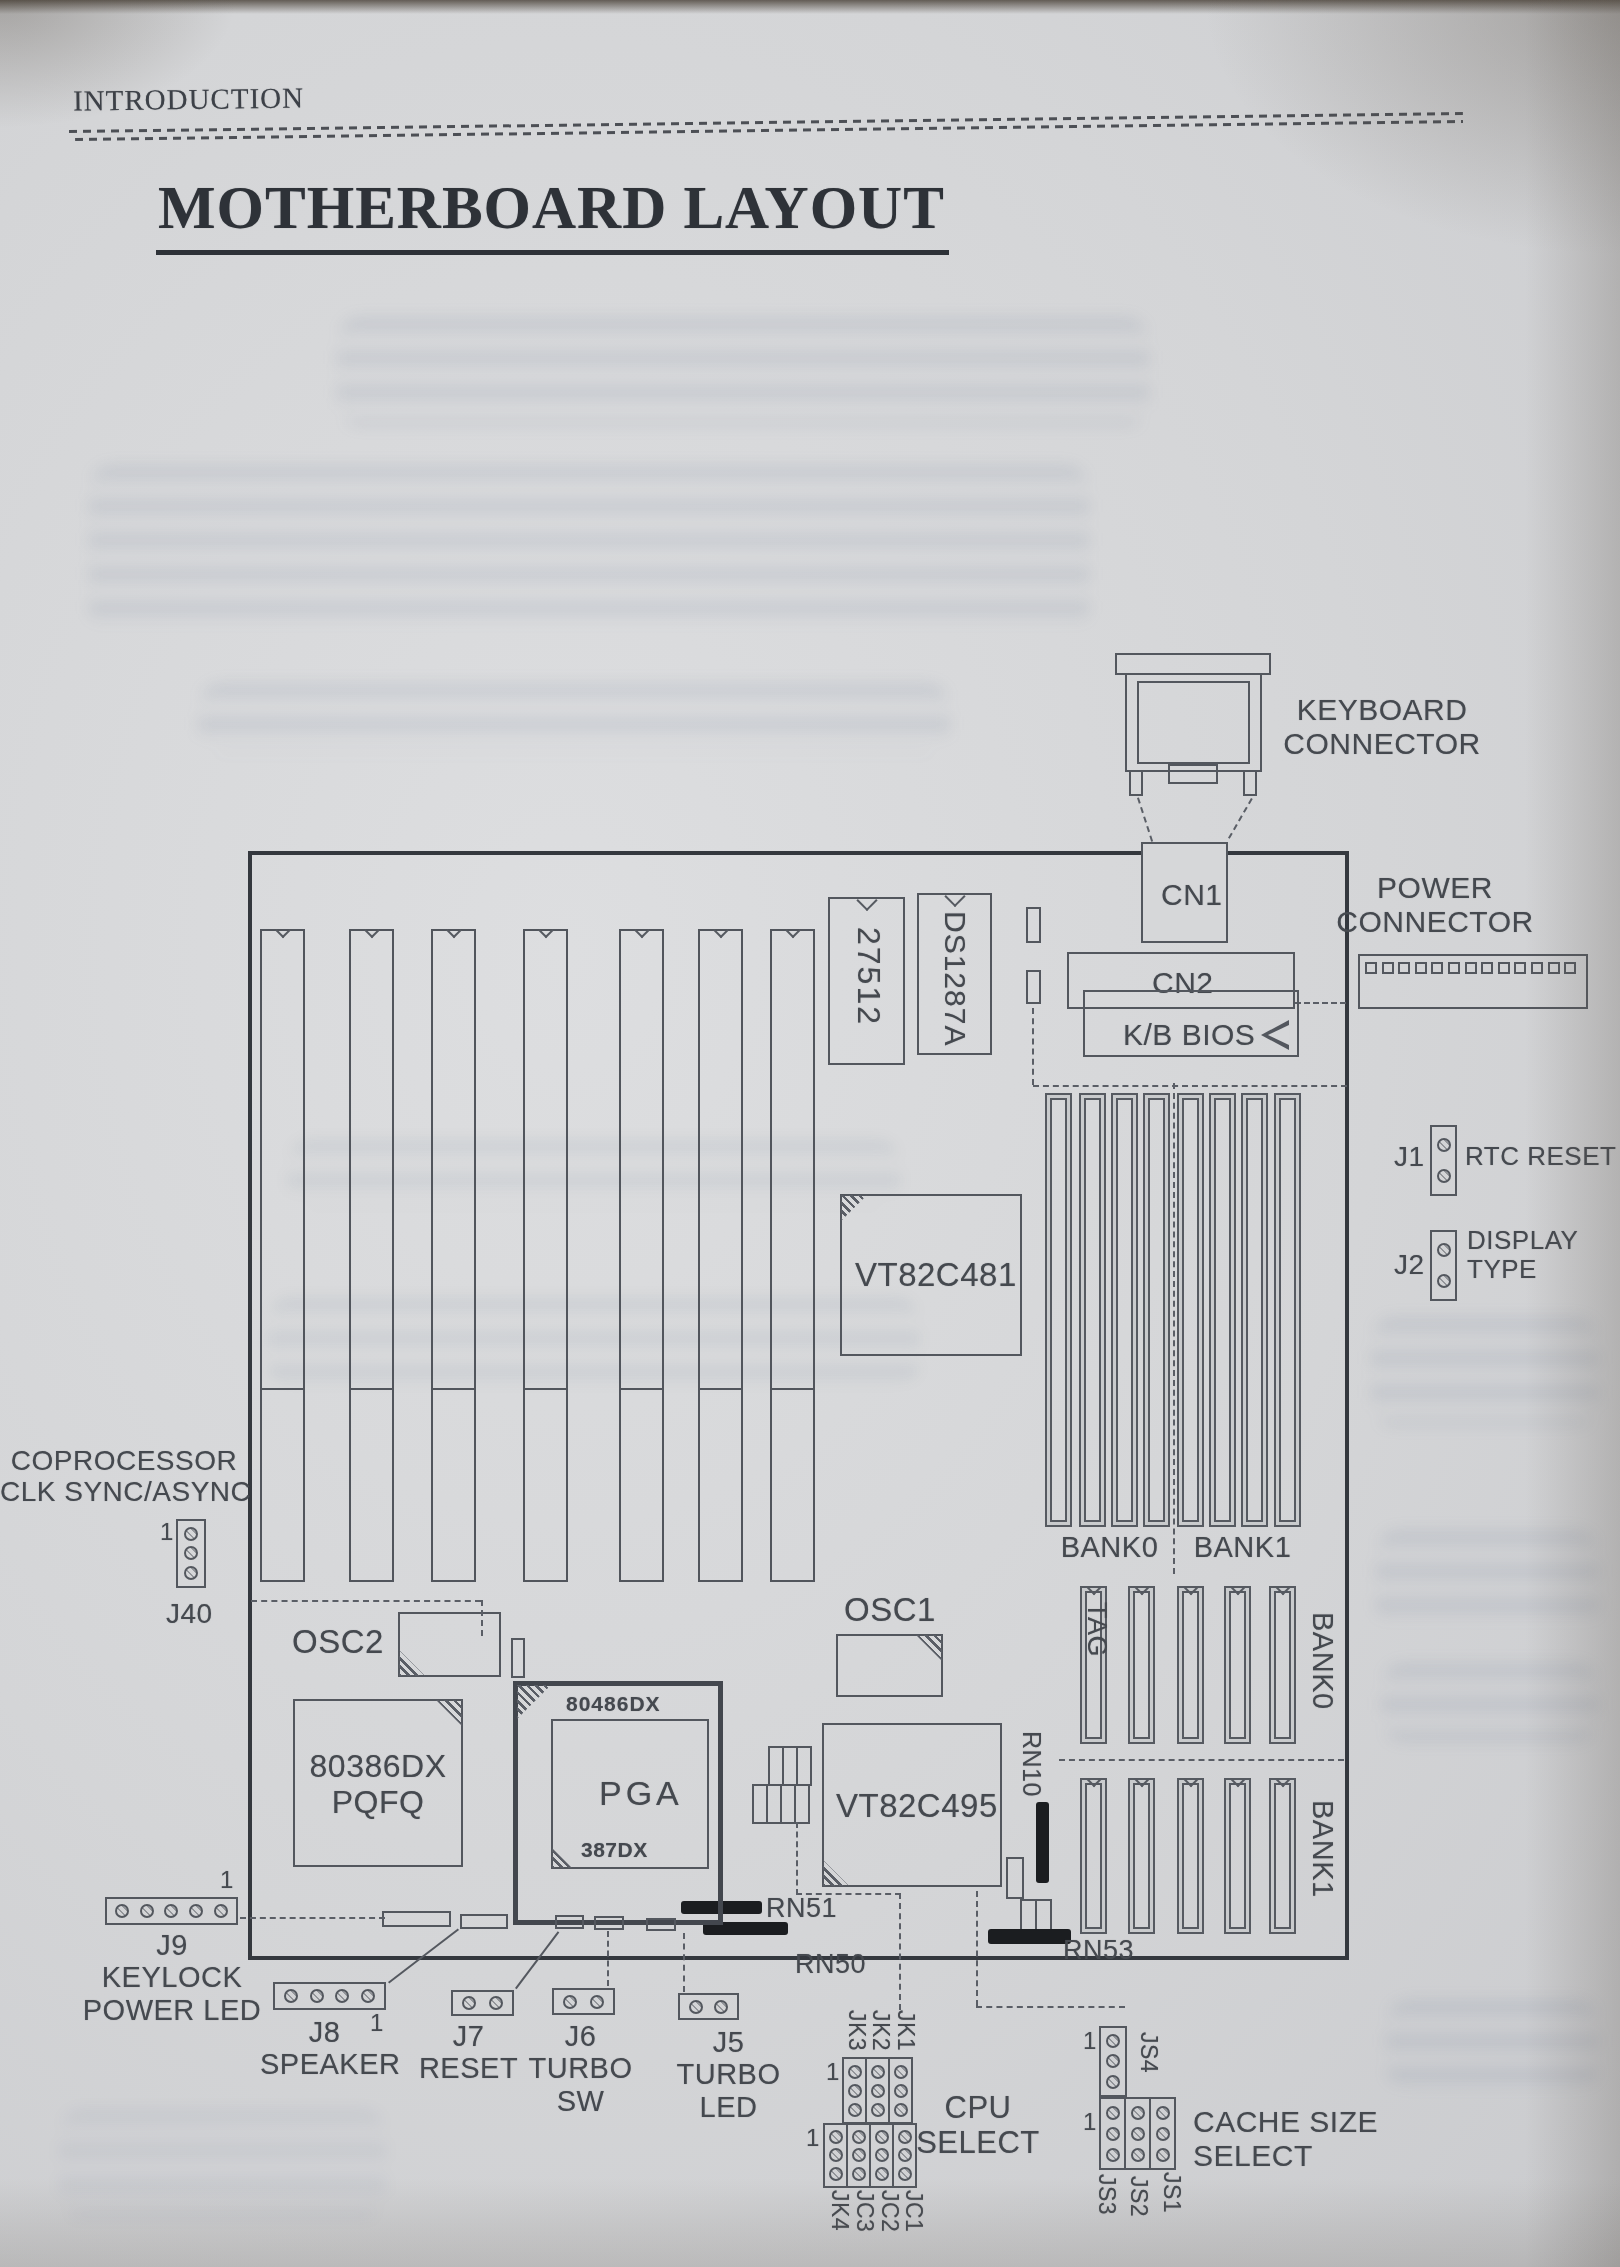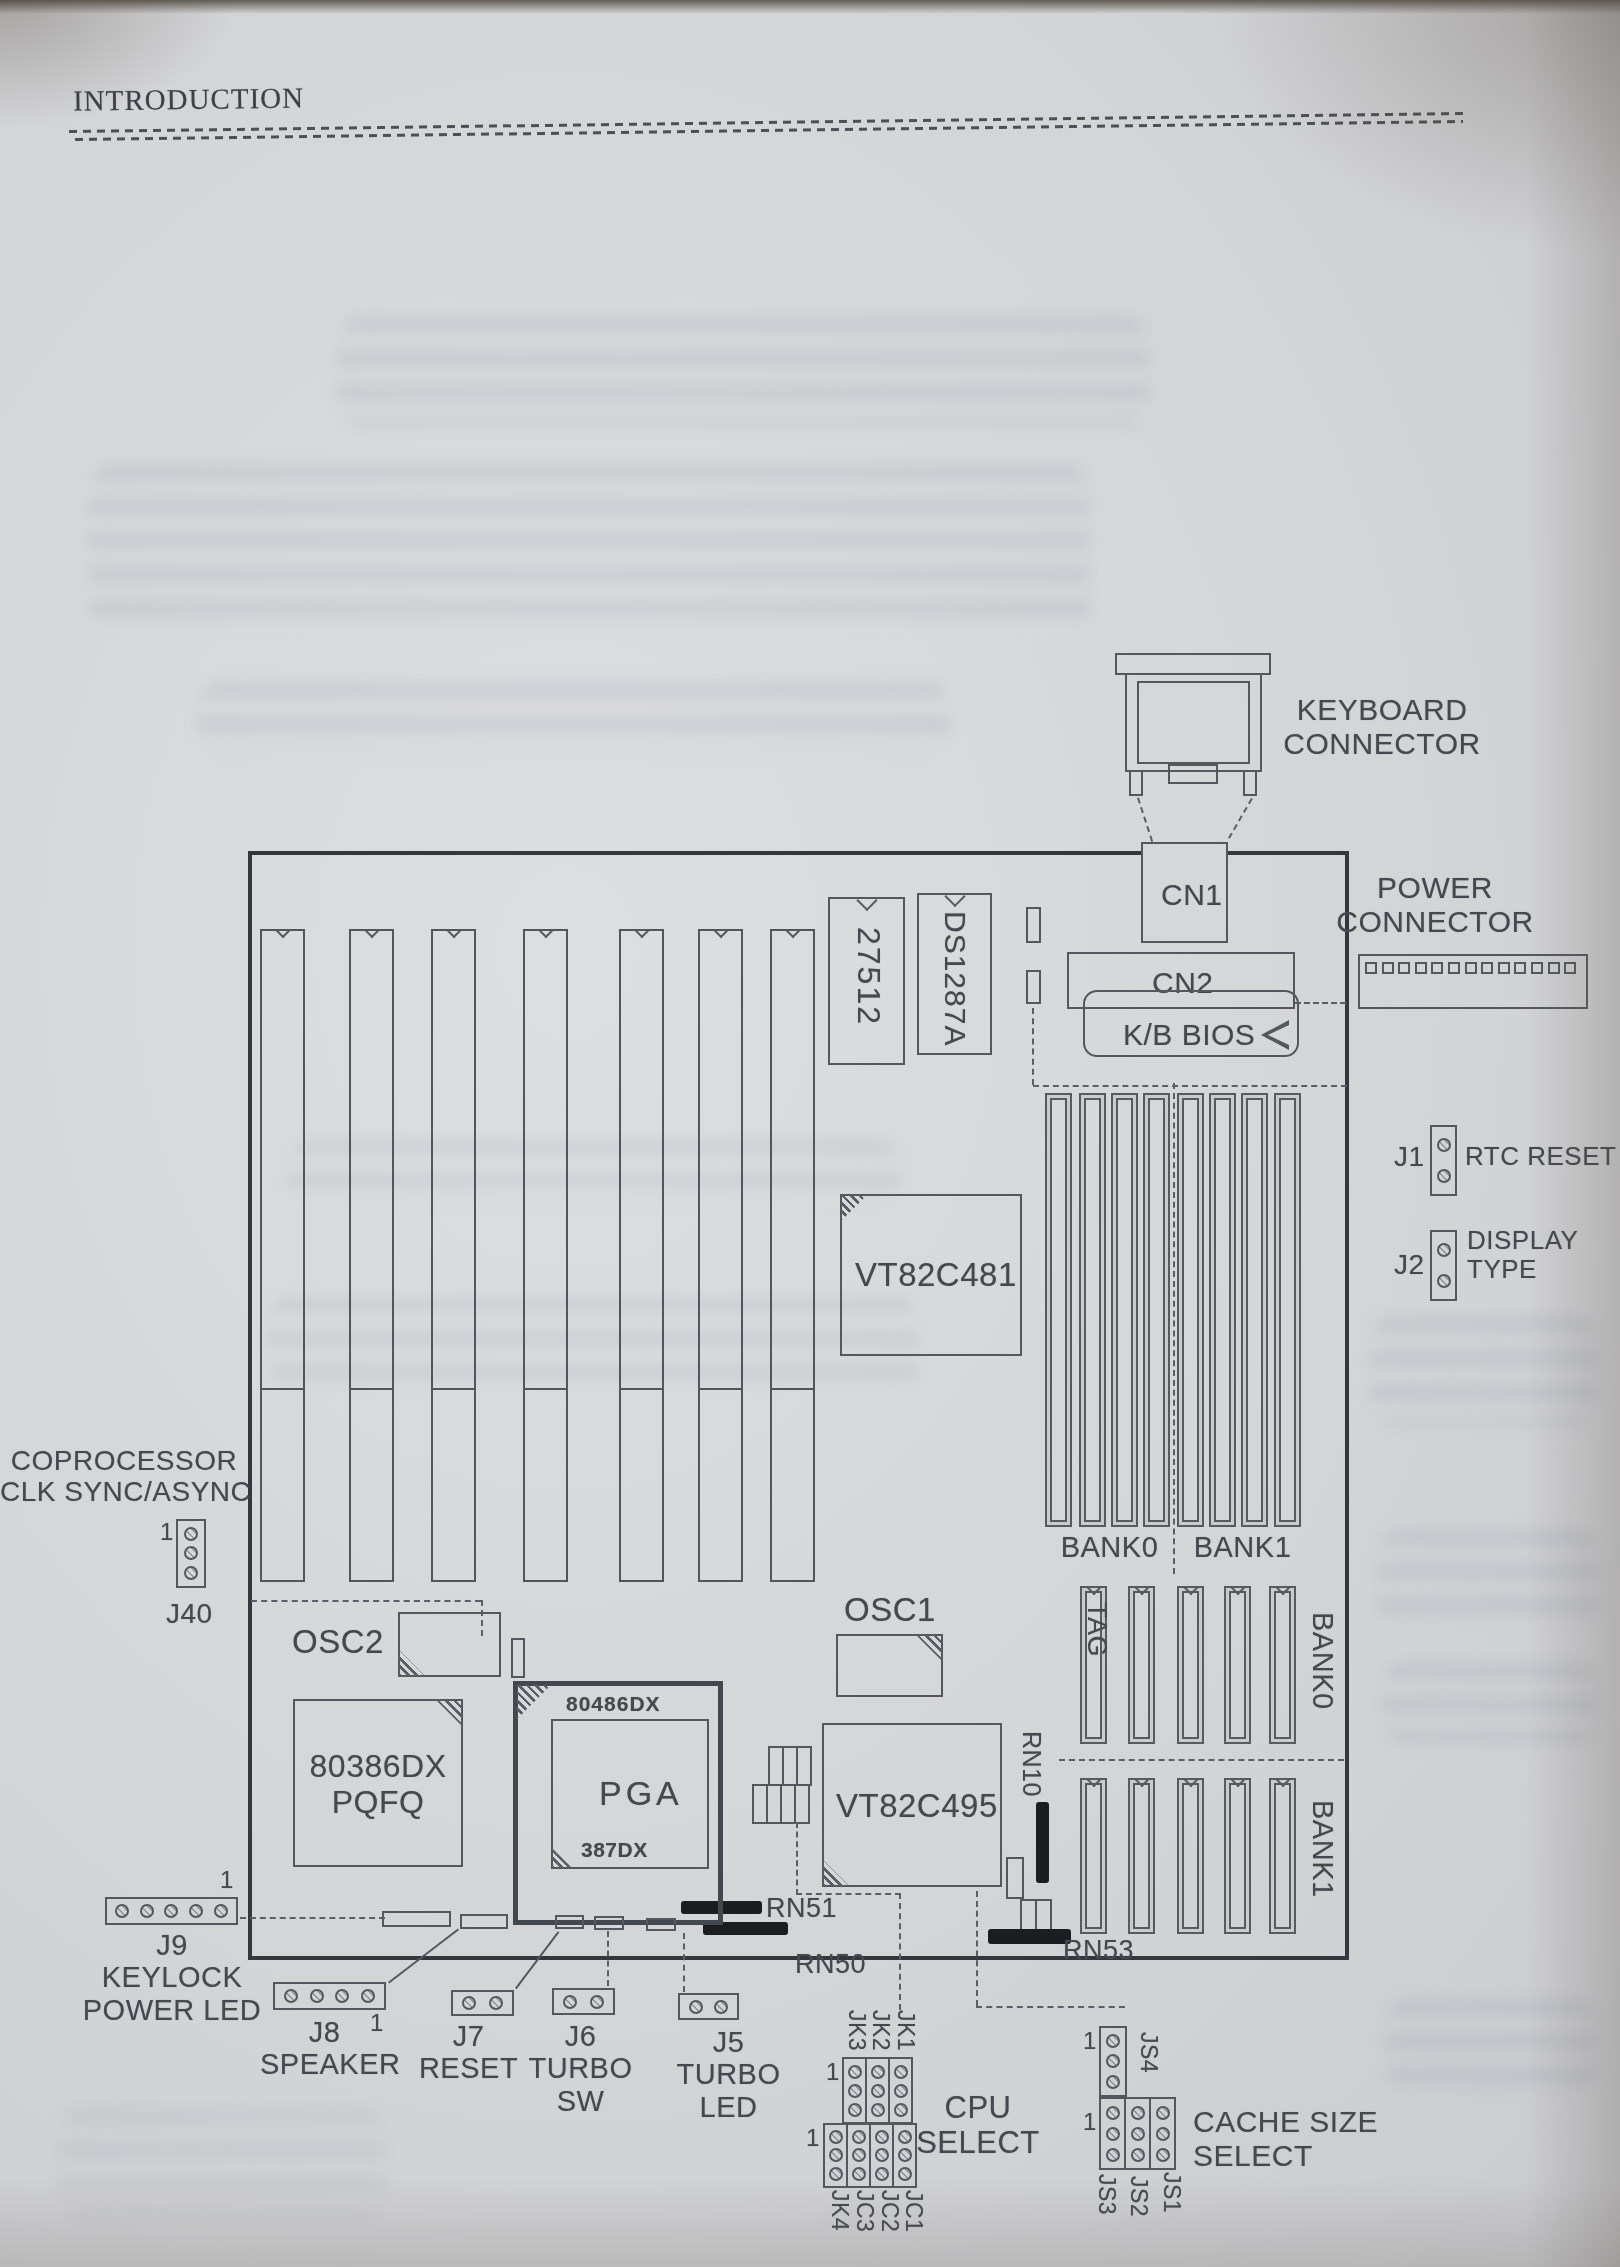--- a/index.html
+++ b/index.html
@@ -66,20 +66,22 @@
   <div class="smudge" style="left:1376px;top:1530px;width:223px;height:99px;"></div>
   <div class="smudge" style="left:1381px;top:1663px;width:218px;height:79px;"></div>
   <div class="smudge" style="left:1386px;top:2000px;width:213px;height:89px;"></div>
   <div class="smudge" style="left:59px;top:2109px;width:327px;height:109px;opacity:.7;"></div>
 
   <div class="lbl serif" style="left:73px;top:83px;font-size:29px;letter-spacing:1px;color:#3d4148;transform:rotate(-0.8deg);">INTRODUCTION</div>
   <div style="position:absolute;left:69px;top:121px;width:1394px;height:12px;transform:rotate(-0.75deg);
               background-image:repeating-linear-gradient(90deg,#4c4f55 0 8px,transparent 8px 14px),
                                repeating-linear-gradient(90deg,#4c4f55 0 8px,transparent 8px 14px);
               background-size:100% 3px,100% 3px;background-position:0 0,6px 8px;background-repeat:no-repeat;"></div>
+  <div class="lbl serif" style="left:156px;top:174px;font-size:61px;font-weight:bold;letter-spacing:1px;color:#2e3238;
+              border-bottom:5px solid #2e3238;padding:0 4px 8px 2px;">MOTHERBOARD LAYOUT</div>
 
   <div class="box" style="left:1115px;top:653px;width:156px;height:22px;"></div>
   <div class="box" style="left:1125px;top:673px;width:137px;height:99px;"></div>
   <div class="box thin" style="left:1137px;top:681px;width:113px;height:83px;"></div>
   <div class="box thin" style="left:1129px;top:770px;width:14px;height:26px;"></div>
   <div class="box thin" style="left:1243px;top:770px;width:14px;height:26px;"></div>
   <div class="box thin" style="left:1168px;top:764px;width:50px;height:20px;"></div>
   <div class="dv" style="left:1137px;top:798px;height:46px;transform:rotate(-18deg);transform-origin:top left;"></div>
   <div class="dv" style="left:1251px;top:798px;height:46px;transform:rotate(30deg);transform-origin:top left;"></div>
   <div class="lbl ctr" style="left:1277px;top:693px;width:210px;font-size:30px;">
@@ -132,21 +134,21 @@
   </div>
   <div class="box" style="left:1067px;top:952px;width:228px;height:57px;">
     <div class="lbl" style="left:83px;top:12px;font-size:30px;">CN2</div>
   </div>
   <div class="dh" style="left:1295px;top:1002px;width:51px;"></div>
 
   <div class="box thin" style="left:1026px;top:907px;width:15px;height:36px;"></div>
   <div class="box thin" style="left:1026px;top:970px;width:15px;height:34px;"></div>
   <div class="dv" style="left:1032px;top:1008px;height:77px;"></div>
 
-  <div class="box" style="left:1083px;top:990px;width:216px;height:67px;border-radius:14px;">
+  <div class="box" style="left:1083px;top:990px;width:216px;height:67px;">
     <div class="lbl" style="left:38px;top:26px;font-size:30px;">K/B BIOS</div>
     <div style="position:absolute;right:8px;top:28px;width:28px;height:30px;background:#53575e;clip-path:polygon(100% 0,100% 100%,0 50%);"></div>
     <div style="position:absolute;right:8px;top:33px;width:21px;height:20px;background:#d6d7d9;clip-path:polygon(100% 0,100% 100%,0 50%);"></div>
   </div>
   <div class="dh" style="left:1033px;top:1085px;width:314px;"></div>
 
   <div class="lbl ctr" style="left:1327px;top:871px;width:216px;font-size:30px;">
     <div>POWER</div>
     <div>CONNECTOR</div>
   </div>

